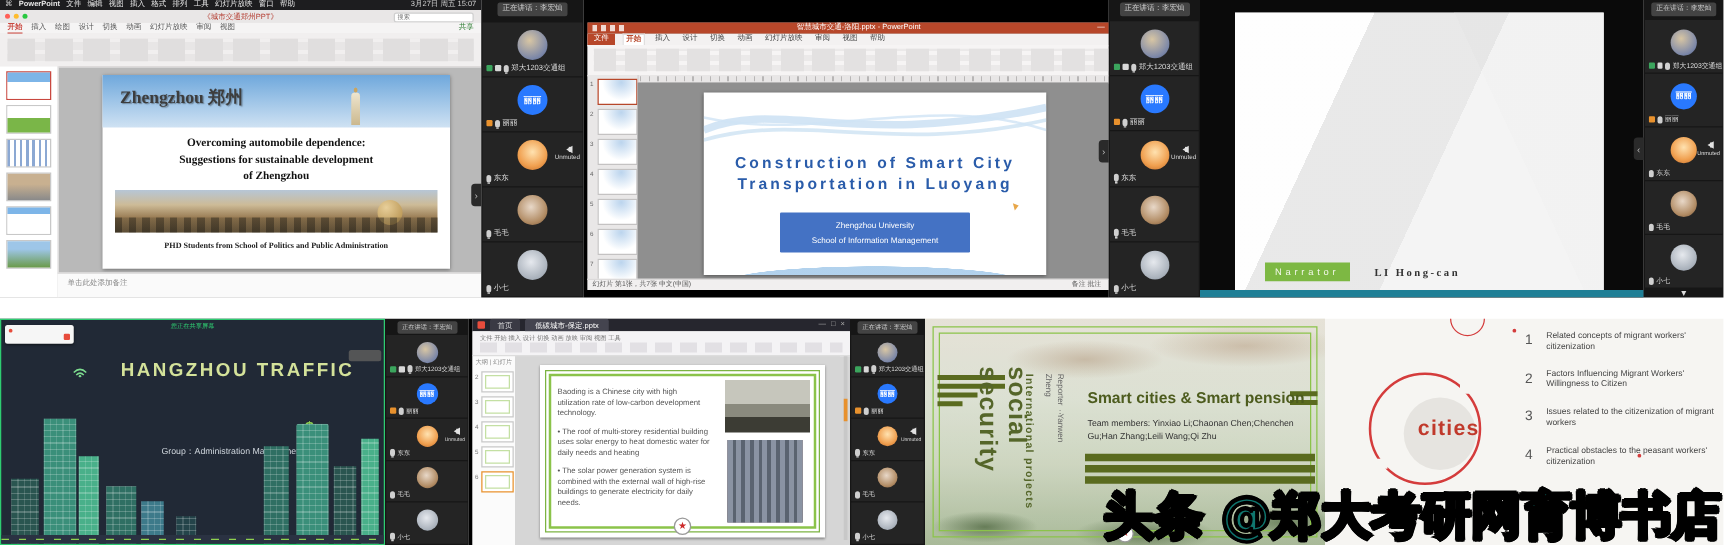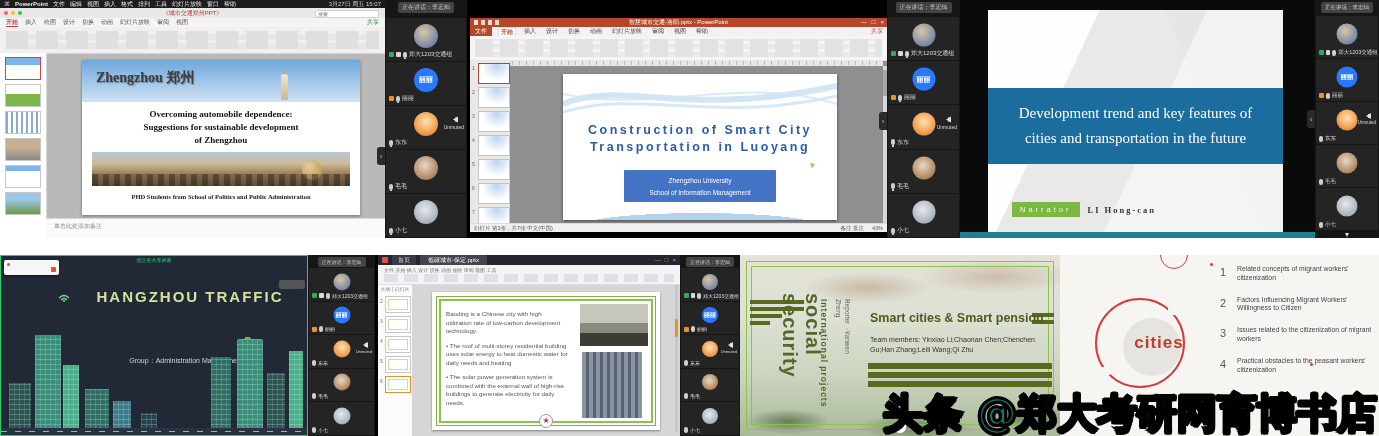--- a/index.html
+++ b/index.html
@@ -87,21 +87,21 @@
     background:radial-gradient(circle at 35% 30%,#e8cf9a,#b08a45);}
   .za-photo::after{content:"";position:absolute;left:0;right:0;bottom:0;height:12px;
     background:repeating-linear-gradient(90deg,rgba(40,35,25,.55) 0 6px,rgba(90,75,50,.35) 6px 11px);}
   .za-caption{position:absolute;left:0;right:0;top:133px;text-align:center;font-family:"Liberation Serif",serif;
     font-weight:bold;font-size:6.5px;color:#222;}
   .mac-notes{position:absolute;left:46px;right:0;bottom:0;height:16px;background:#fafafa;border-top:1px solid #d8d6d6;
     font-size:6px;color:#888;padding:3px 0 0 8px;}
 
   
   .panelB{left:467px;top:0;width:420px;height:238px;background:#000;}
-  .winB{position:absolute;left:3px;top:18px;width:417px;height:214px;background:#8f8f8f;}
+  .winB{position:absolute;left:3px;top:18px;width:417px;height:214px;background:#8f8f8f;padding-left:17px;}
   .wb-title{position:absolute;left:0;top:0;right:0;height:9px;background:#b7472a;color:#fff;font-size:6px;line-height:9px;}
   .wb-title .doc{position:absolute;left:50%;transform:translateX(-50%);white-space:nowrap;}
   .wb-title .qat{position:absolute;left:4px;top:2px;width:26px;height:5px;
     background:repeating-linear-gradient(90deg,rgba(255,255,255,.8) 0 4px,transparent 4px 7px);}
   .wb-btns{position:absolute;right:3px;top:0;display:flex;gap:5px;font-size:6px;}
   .wb-tabs{position:absolute;left:0;top:9px;right:0;height:9px;background:#f3f1f1;display:flex;font-size:6px;
     line-height:9px;color:#444;gap:6px;padding-left:0;border-bottom:1px solid #e0dede;white-space:nowrap;}
   .wb-tabs .rtab{padding:0 2px;}
   .wb-tabs .rtab:first-child{background:#b7472a;color:#fff;padding:0 5px;}
   .wb-tabs .rtab:nth-child(2){background:#fff;color:#b7472a;font-weight:bold;border:1px solid #e0dede;border-bottom:none;}
@@ -138,21 +138,21 @@
   .wb-scroll::before{content:"";position:absolute;left:0;right:0;top:4px;height:26px;background:#a8a6a6;}
 
   
   .panelD{left:960px;top:0;width:355px;height:238px;background:#0a0a0a;}
   .d-slide{position:absolute;left:28px;top:10px;width:295px;height:222px;background:#f4f4f4;overflow:hidden;}
   .d-slide::before{content:"";position:absolute;inset:0;background:
     linear-gradient(115deg,rgba(255,255,255,.9) 0 28%,rgba(228,228,228,.7) 28% 55%,rgba(244,244,244,.8) 55%),
     linear-gradient(245deg,rgba(233,233,233,.8) 0 30%,transparent 30%);}
   .d-band{position:absolute;left:0;right:0;top:78px;height:76px;background:#1b6d9e;display:flex;flex-direction:column;
     justify-content:center;text-align:center;color:#fff;font-family:"Liberation Serif",serif;font-size:15px;line-height:25px;}
-  .d-narr{position:absolute;left:24px;top:192px;display:flex;align-items:center;gap:8px;}
+  .d-narr{position:absolute;left:24px;top:200px;display:flex;align-items:center;gap:20px;}
   .d-badge{background:#7db843;color:#f4f8ec;font-size:7.5px;letter-spacing:3px;padding:3px 8px;}
   .d-name{font-family:"Liberation Serif",serif;font-weight:bold;font-size:8.5px;letter-spacing:2px;color:#333;}
   .d-strip{position:absolute;left:0;right:0;bottom:0;height:6px;background:#1f7f96;}
 
   
   .panelE{left:0;top:255px;width:308px;height:181px;background:#212936;border:1px solid #2ecc71;box-sizing:border-box;}
   .e-hint{position:absolute;left:50%;top:1px;transform:translateX(-50%);color:#2ecc71;font-size:5px;}
   .e-miniwin{position:absolute;left:3px;top:4px;width:55px;height:15px;background:#f6f6f6;border-radius:2px;
     box-shadow:0 1px 2px rgba(0,0,0,.5);}
   .e-miniwin::before{content:"";position:absolute;left:3px;top:3px;width:3px;height:3px;border-radius:50%;background:#e74c3c;}
@@ -539,24 +539,20 @@
             <span class="mic"></span>
             <span>小七</span>
           </div>
       </div>
       </div>
   </aside>
   <div class="side-toggle" style="left:879px;top:112px;">›</div>
 
   <section class="panel panelD">
     <div class="d-slide">
-      <div class="d-band">
-        <div>Development trend and key features of</div>
-        <div>cities and transportation in the future</div>
-      </div>
       <div class="d-narr">
         <span class="d-badge">Narrator</span>
         <span class="d-name">LI Hong-can</span>
       </div>
     </div>
     <div class="d-strip"></div>
   </section>
 
   <aside class="mside" style="left:1315px;top:0;width:64px;height:238px;--av:21px;--fs:5.5px;--tiletop:16px;">
     <div class="banner">正在讲话：李宏灿</div>

